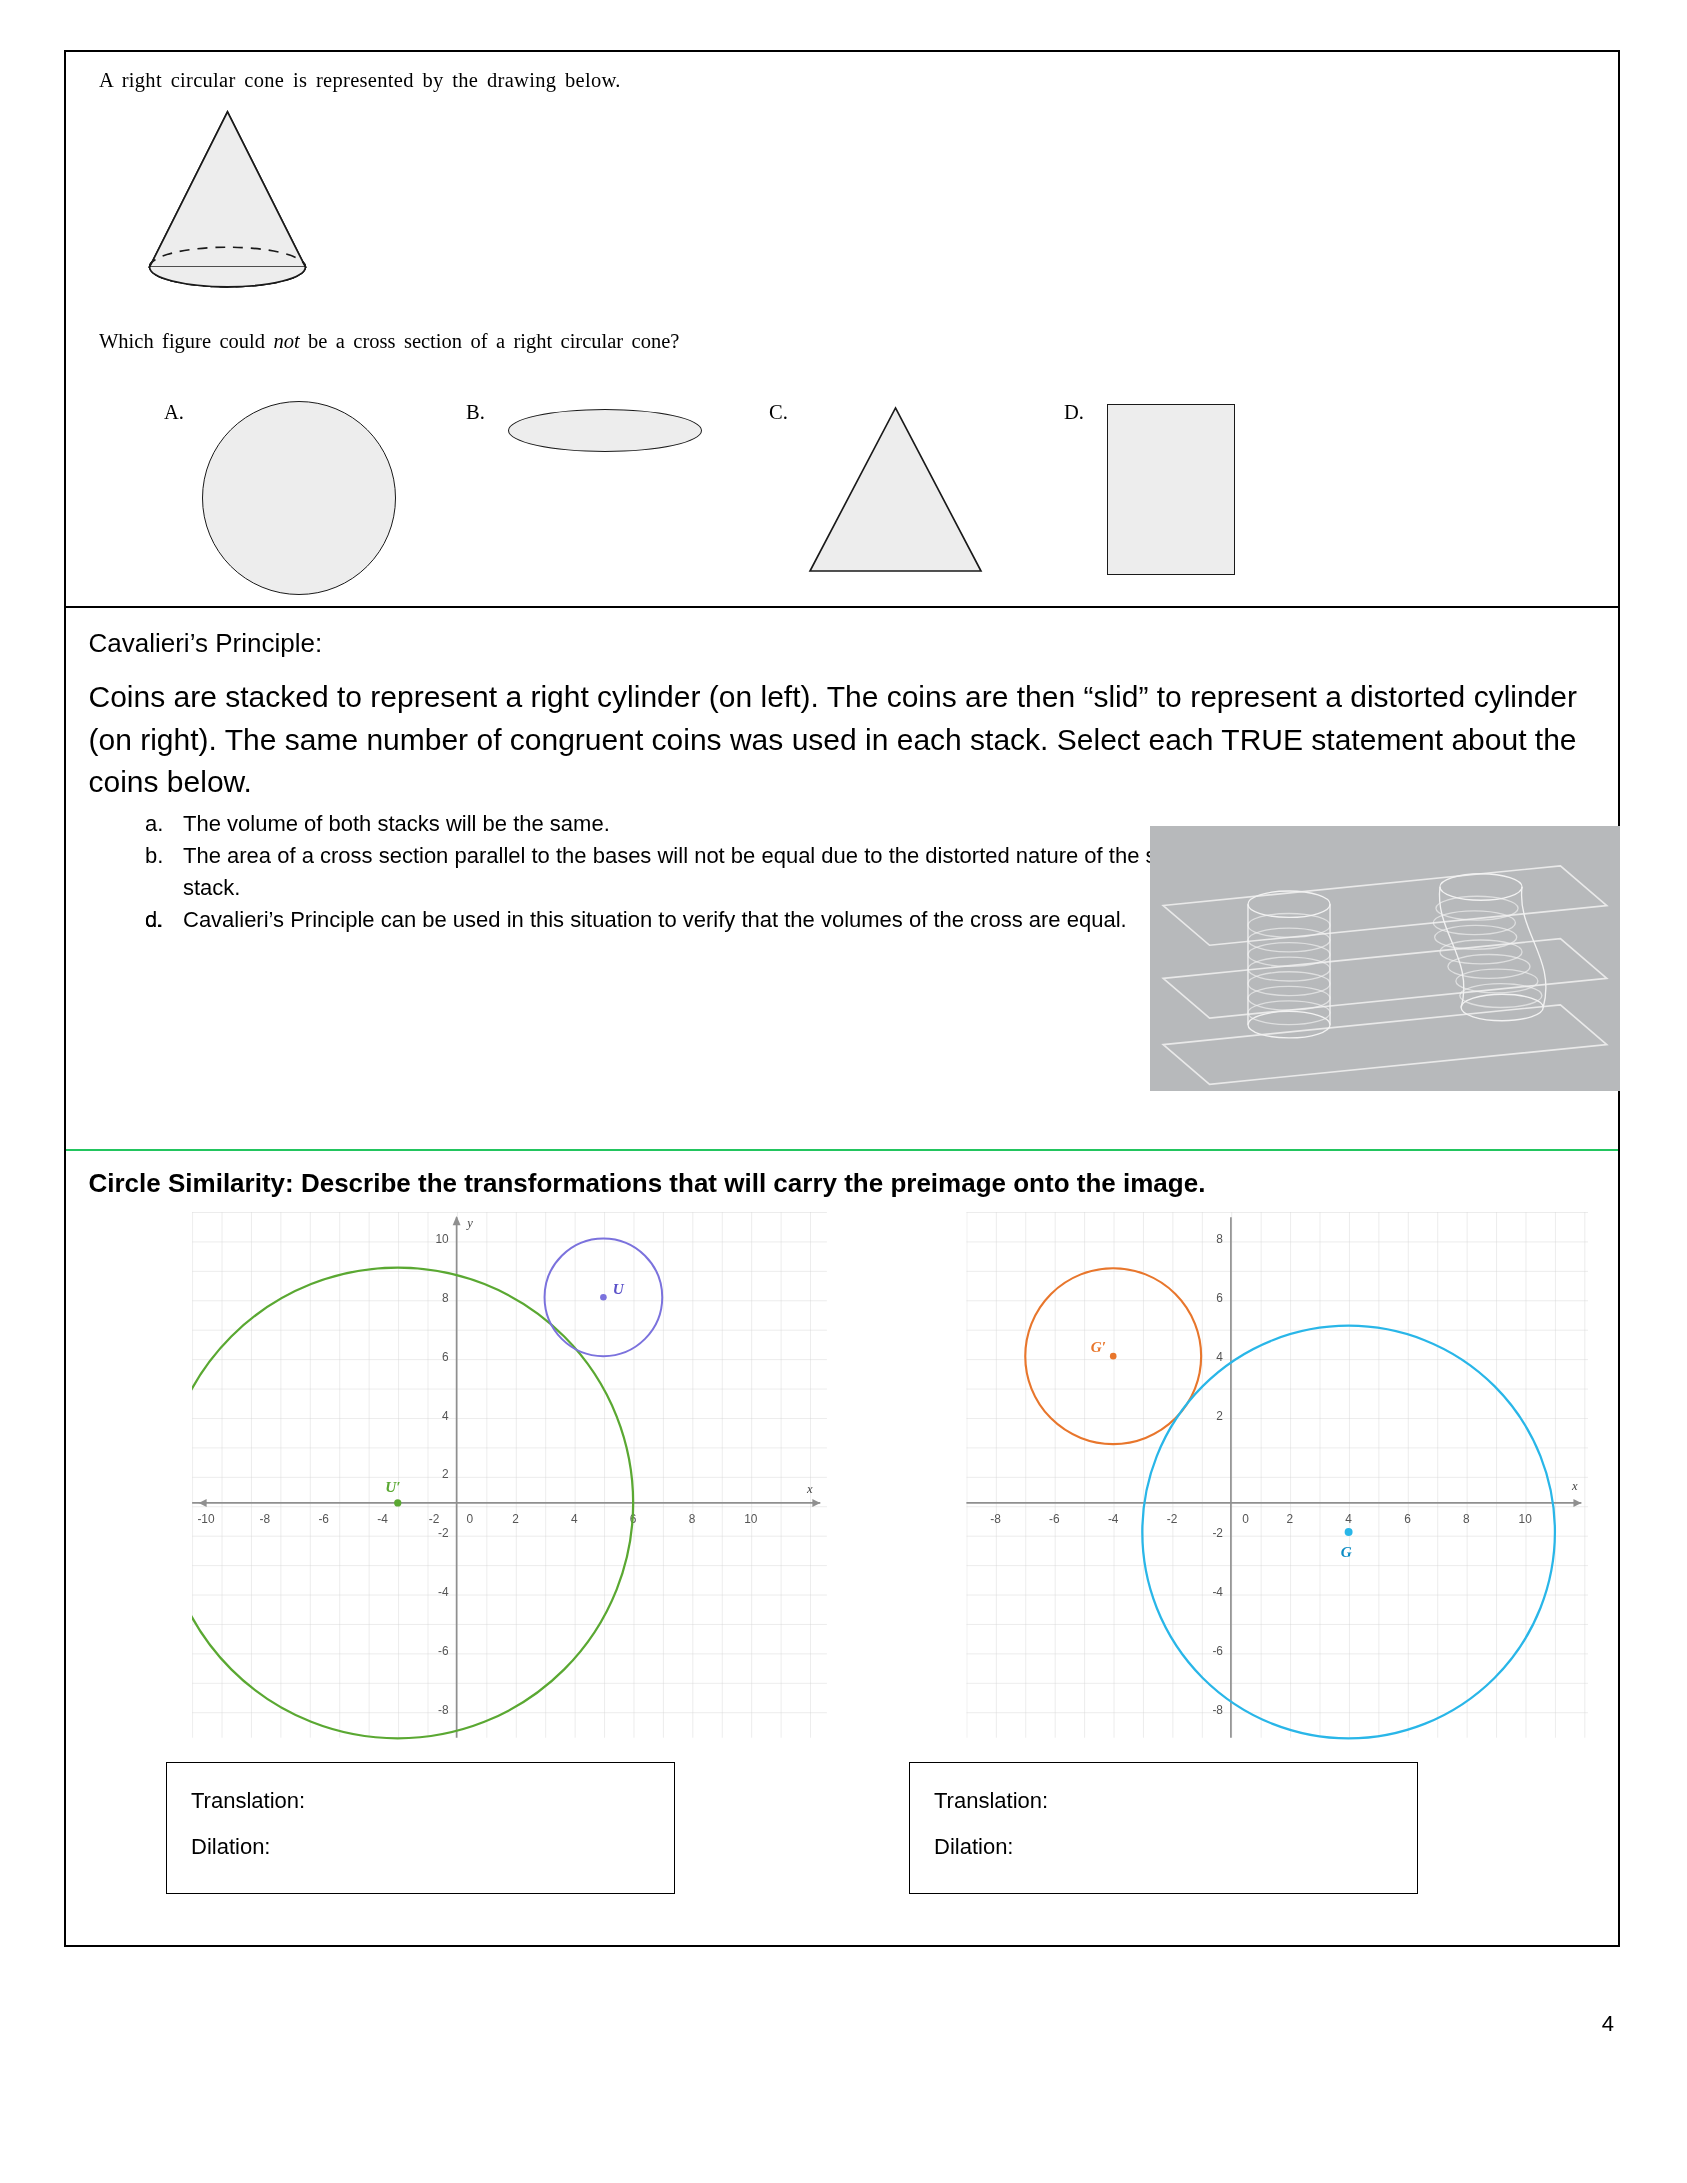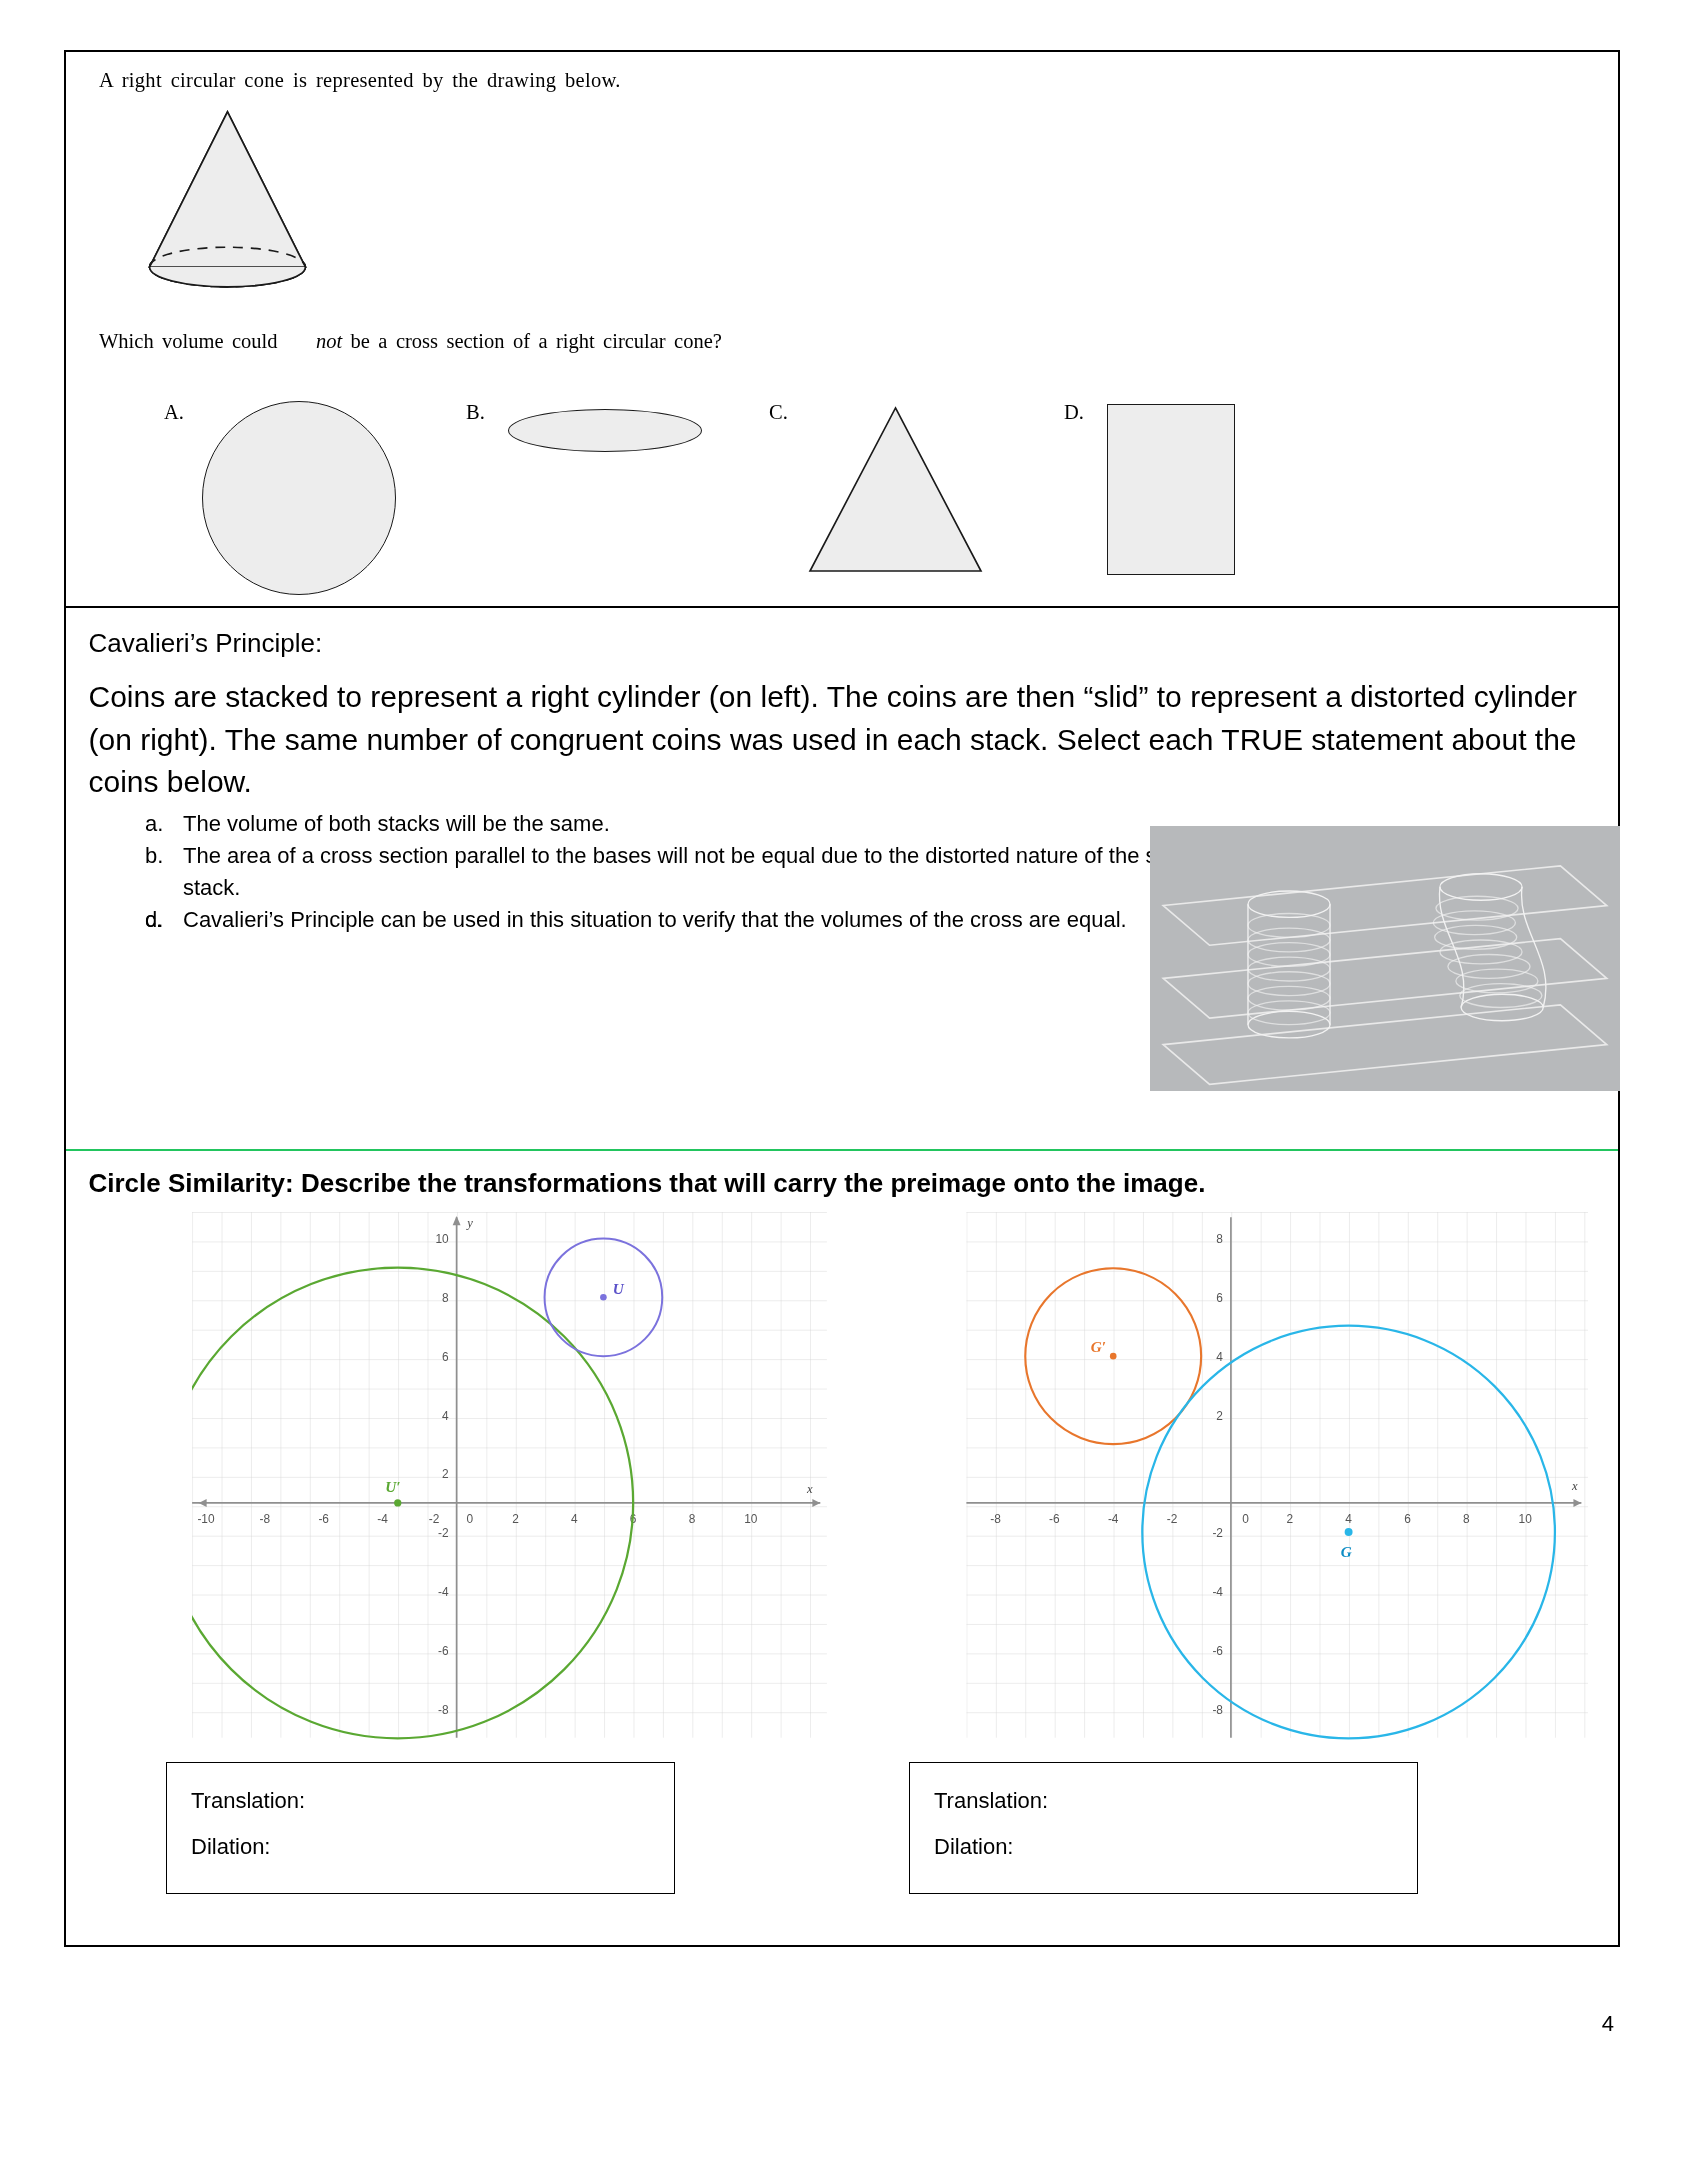--- a/index.html
+++ b/index.html
@@ -52,21 +52,21 @@
     height: 192px;
   }
   .cone-q2 {
     position: absolute;
     left: 33px;
     top: 278px;
     font-family: "Liberation Serif", serif;
     font-size: 20.5px;
     word-spacing: 3.3px;
   }
-  .cone-q2 i { font-style: italic; margin-left: 30px; }
+  .cone-q2 i { font-style: italic; }
 
   .choices {
     position: absolute;
     top: 337px;
     left: 0;
     width: 100%;
     height: 198px;
   }
   .choice-label {
     position: absolute;
@@ -219,21 +219,21 @@
           <ellipse cx="125" cy="245" rx="118" ry="30" fill="#ededed" stroke="#1a1a1a" stroke-width="2.5"></ellipse>
           <path d="M125 10 L243 245 L7 245 Z" fill="#ededed" stroke="#1a1a1a" stroke-width="2.5"></path>
           <ellipse cx="125" cy="245" rx="118" ry="30" fill="none" stroke="#1a1a1a" stroke-width="2.5" stroke-dasharray="14 11"></ellipse>
           <path d="M125 10 L243 245 L7 245 Z" fill="#ededed" fill-opacity="1" stroke="#1a1a1a" stroke-width="2.5"></path>
           <path d="M7 245 A118 30 0 0 0 243 245" fill="#ededed" stroke="#1a1a1a" stroke-width="2.5"></path>
           <path d="M7 245 A118 30 0 0 1 243 245" fill="none" stroke="#1a1a1a" stroke-width="2.5" stroke-dasharray="15 12"></path>
         </svg>
       </div>
 
       <div class="cone-q2">
-        <span>Which volume could </span><i>not</i><span> be a cross section of a right circular cone?</span>
+        <span>Which figure could </span><i>not</i><span> be a cross section of a right circular cone?</span>
       </div>
 
       <div class="choices">
 
         <div class="choice-label" style="left:98px; top:12px;">A.</div>
         <div class="shape-circle" style="left:136px; top:12px;"></div>
 
         <div class="choice-label" style="left:400px; top:12px;">B.</div>
         <div class="shape-ellipse" style="left:442px; top:20px;"></div>
 

